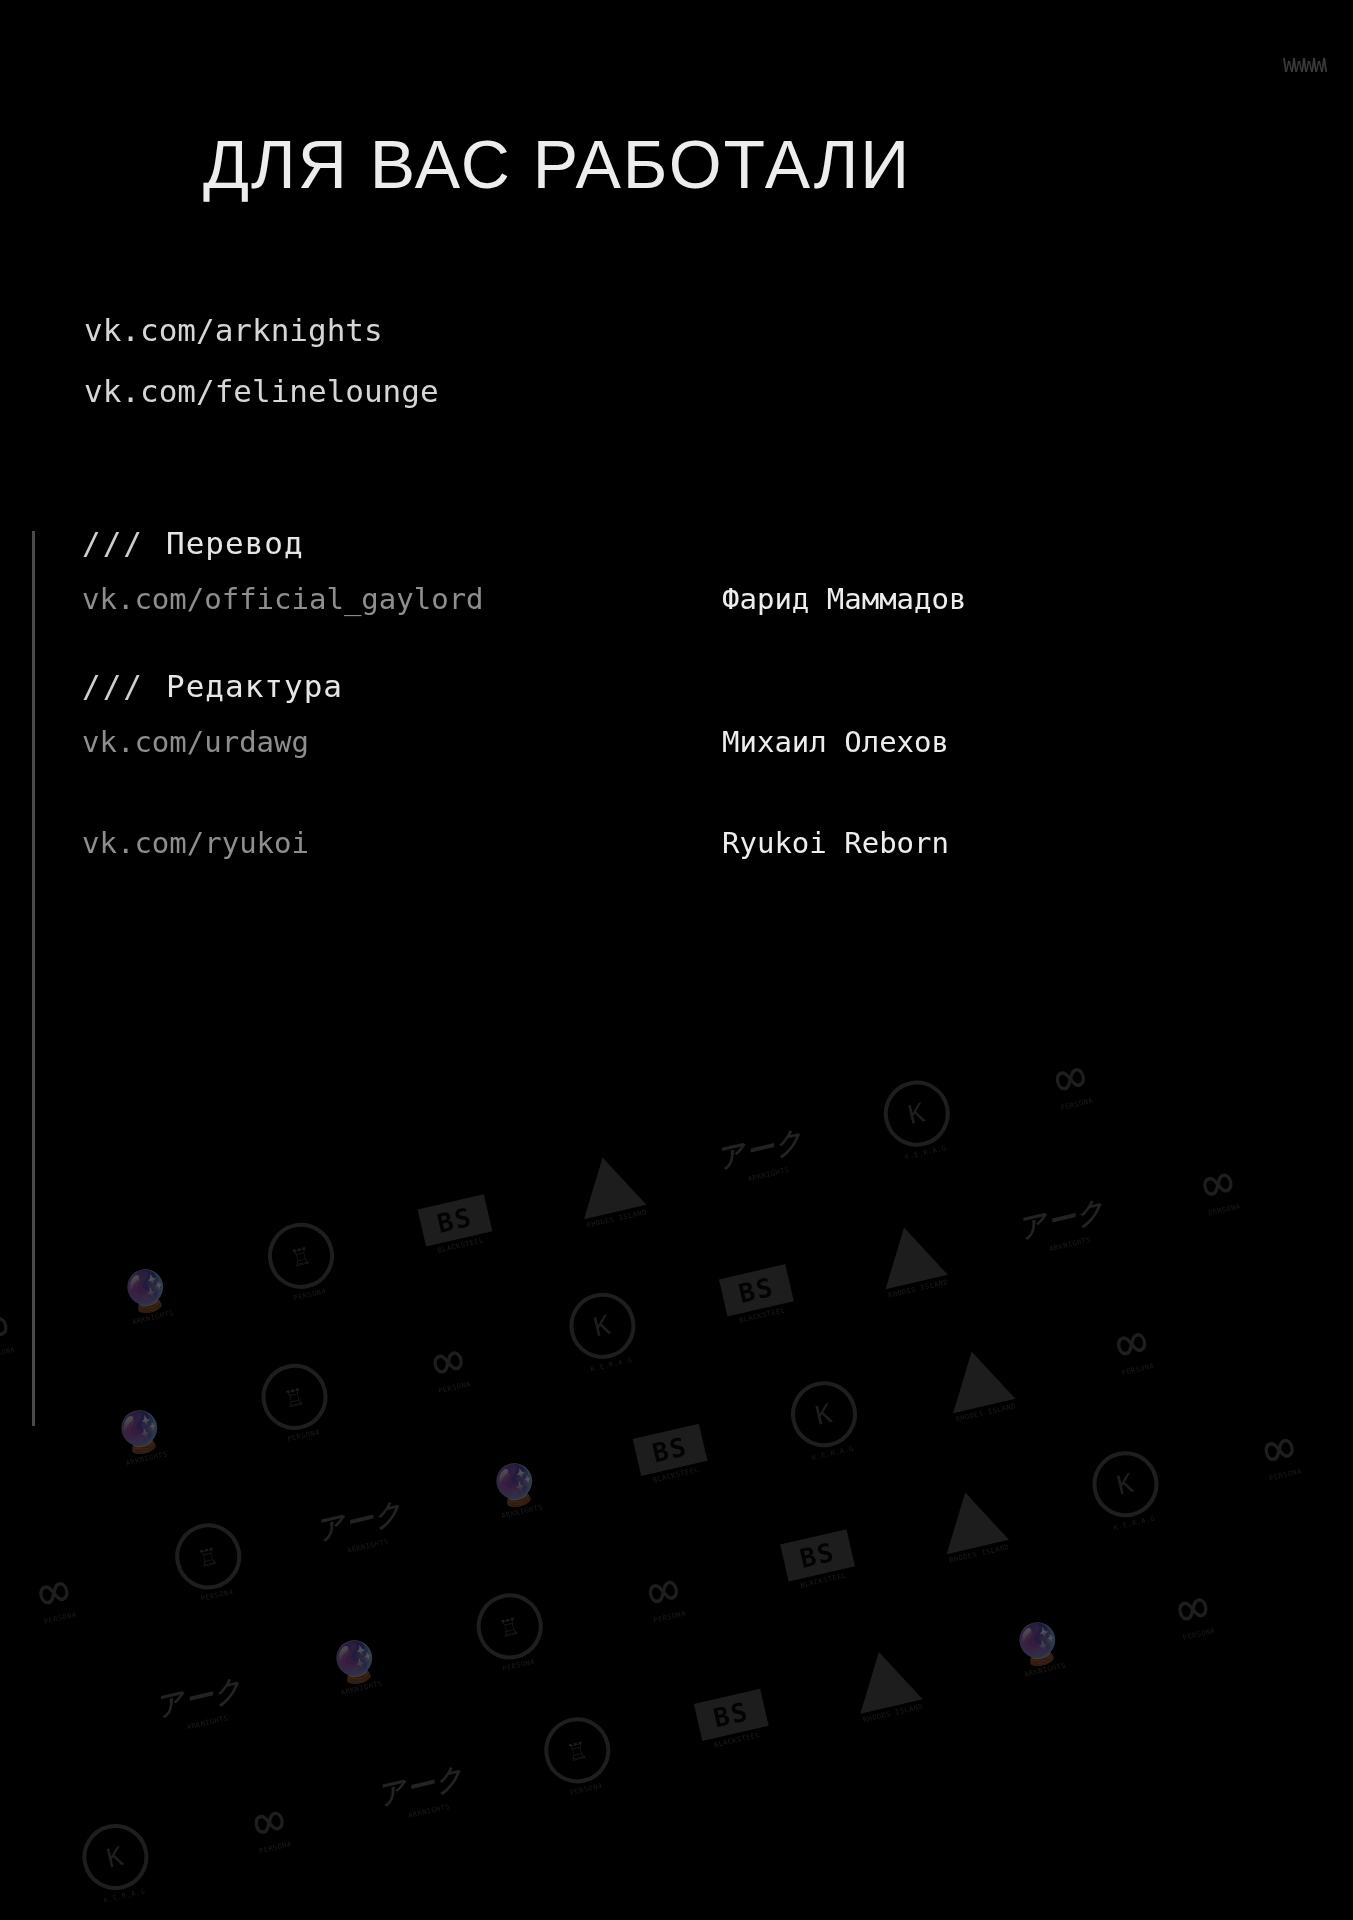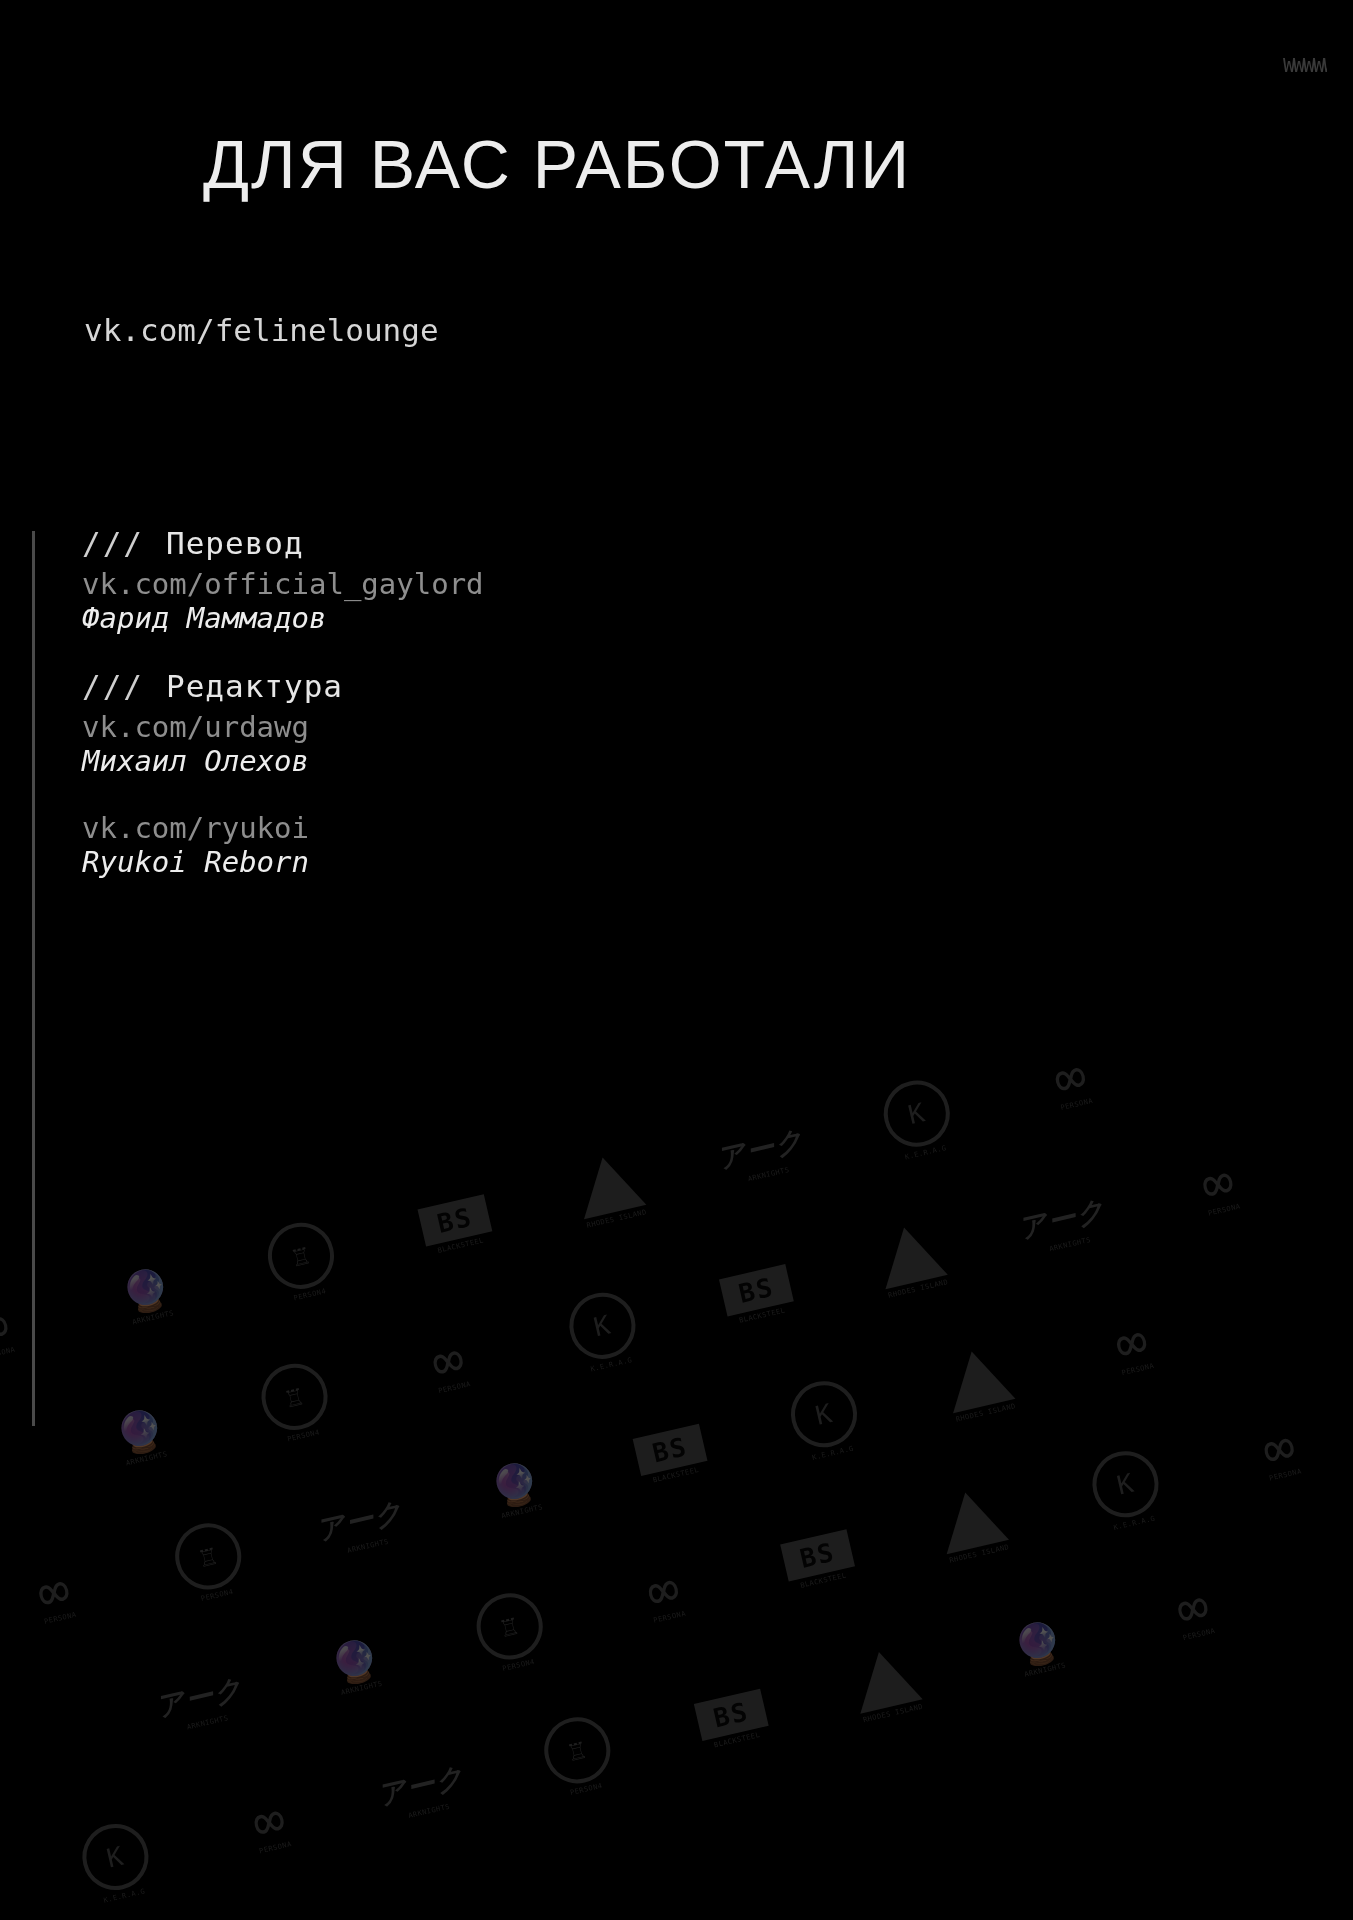--- a/index.html
+++ b/index.html
@@ -167,37 +167,35 @@
     margin-bottom: 6px;
     white-space: nowrap;
   }
   .sec-head .slashes {
     color: #cfcfcf;
     margin-right: 22px;
     letter-spacing: 2px;
   }
   .row {
     display: flex;
-    align-items: flex-start;
+    align-items: flex-end;
     height: 49px;
-    flex-direction: column;
   }
   .handle {
     font-family: "DejaVu Sans Mono", monospace;
     font-size: 29px;
     color: #8e8e8e;
     width: 640px;
     white-space: nowrap;
   }
   .person {
     font-family: "DejaVu Sans Mono", monospace;
     font-size: 29px;
     color: #ededed;
     white-space: nowrap;
-    font-style: italic;
   }
 </style>
 </head>
 <body>
 
 <div class="logo-pattern">
   <div class="logo-row">
     <div class="logo-chip">
         <span class="glyph-infinity">∞</span>
         <span class="chip-caption">PERSONA</span>
@@ -369,20 +367,21 @@
   </div>
 </div>
 
 <div class="zigzag">WWWWWWWWWWWWWWWWWWWWWWWWWWWWWWWWWWWWWWWWWWWWWWWWWWWWWWWWWWWWWWWWWWWWWWWWWWW</div>
 
 <div class="content">
 
   <div class="page-title">ДЛЯ ВАС РАБОТАЛИ</div>
 
   <div class="top-links">
+    <div>vk.com/arknights</div>
     <div>vk.com/felinelounge</div>
   </div>
 
   <div class="credits">
     <div class="credits-rule"></div>
 
     <div class="section">
       <div class="sec-head">
         <span class="slashes">///</span><span>Перевод</span>
       </div>

